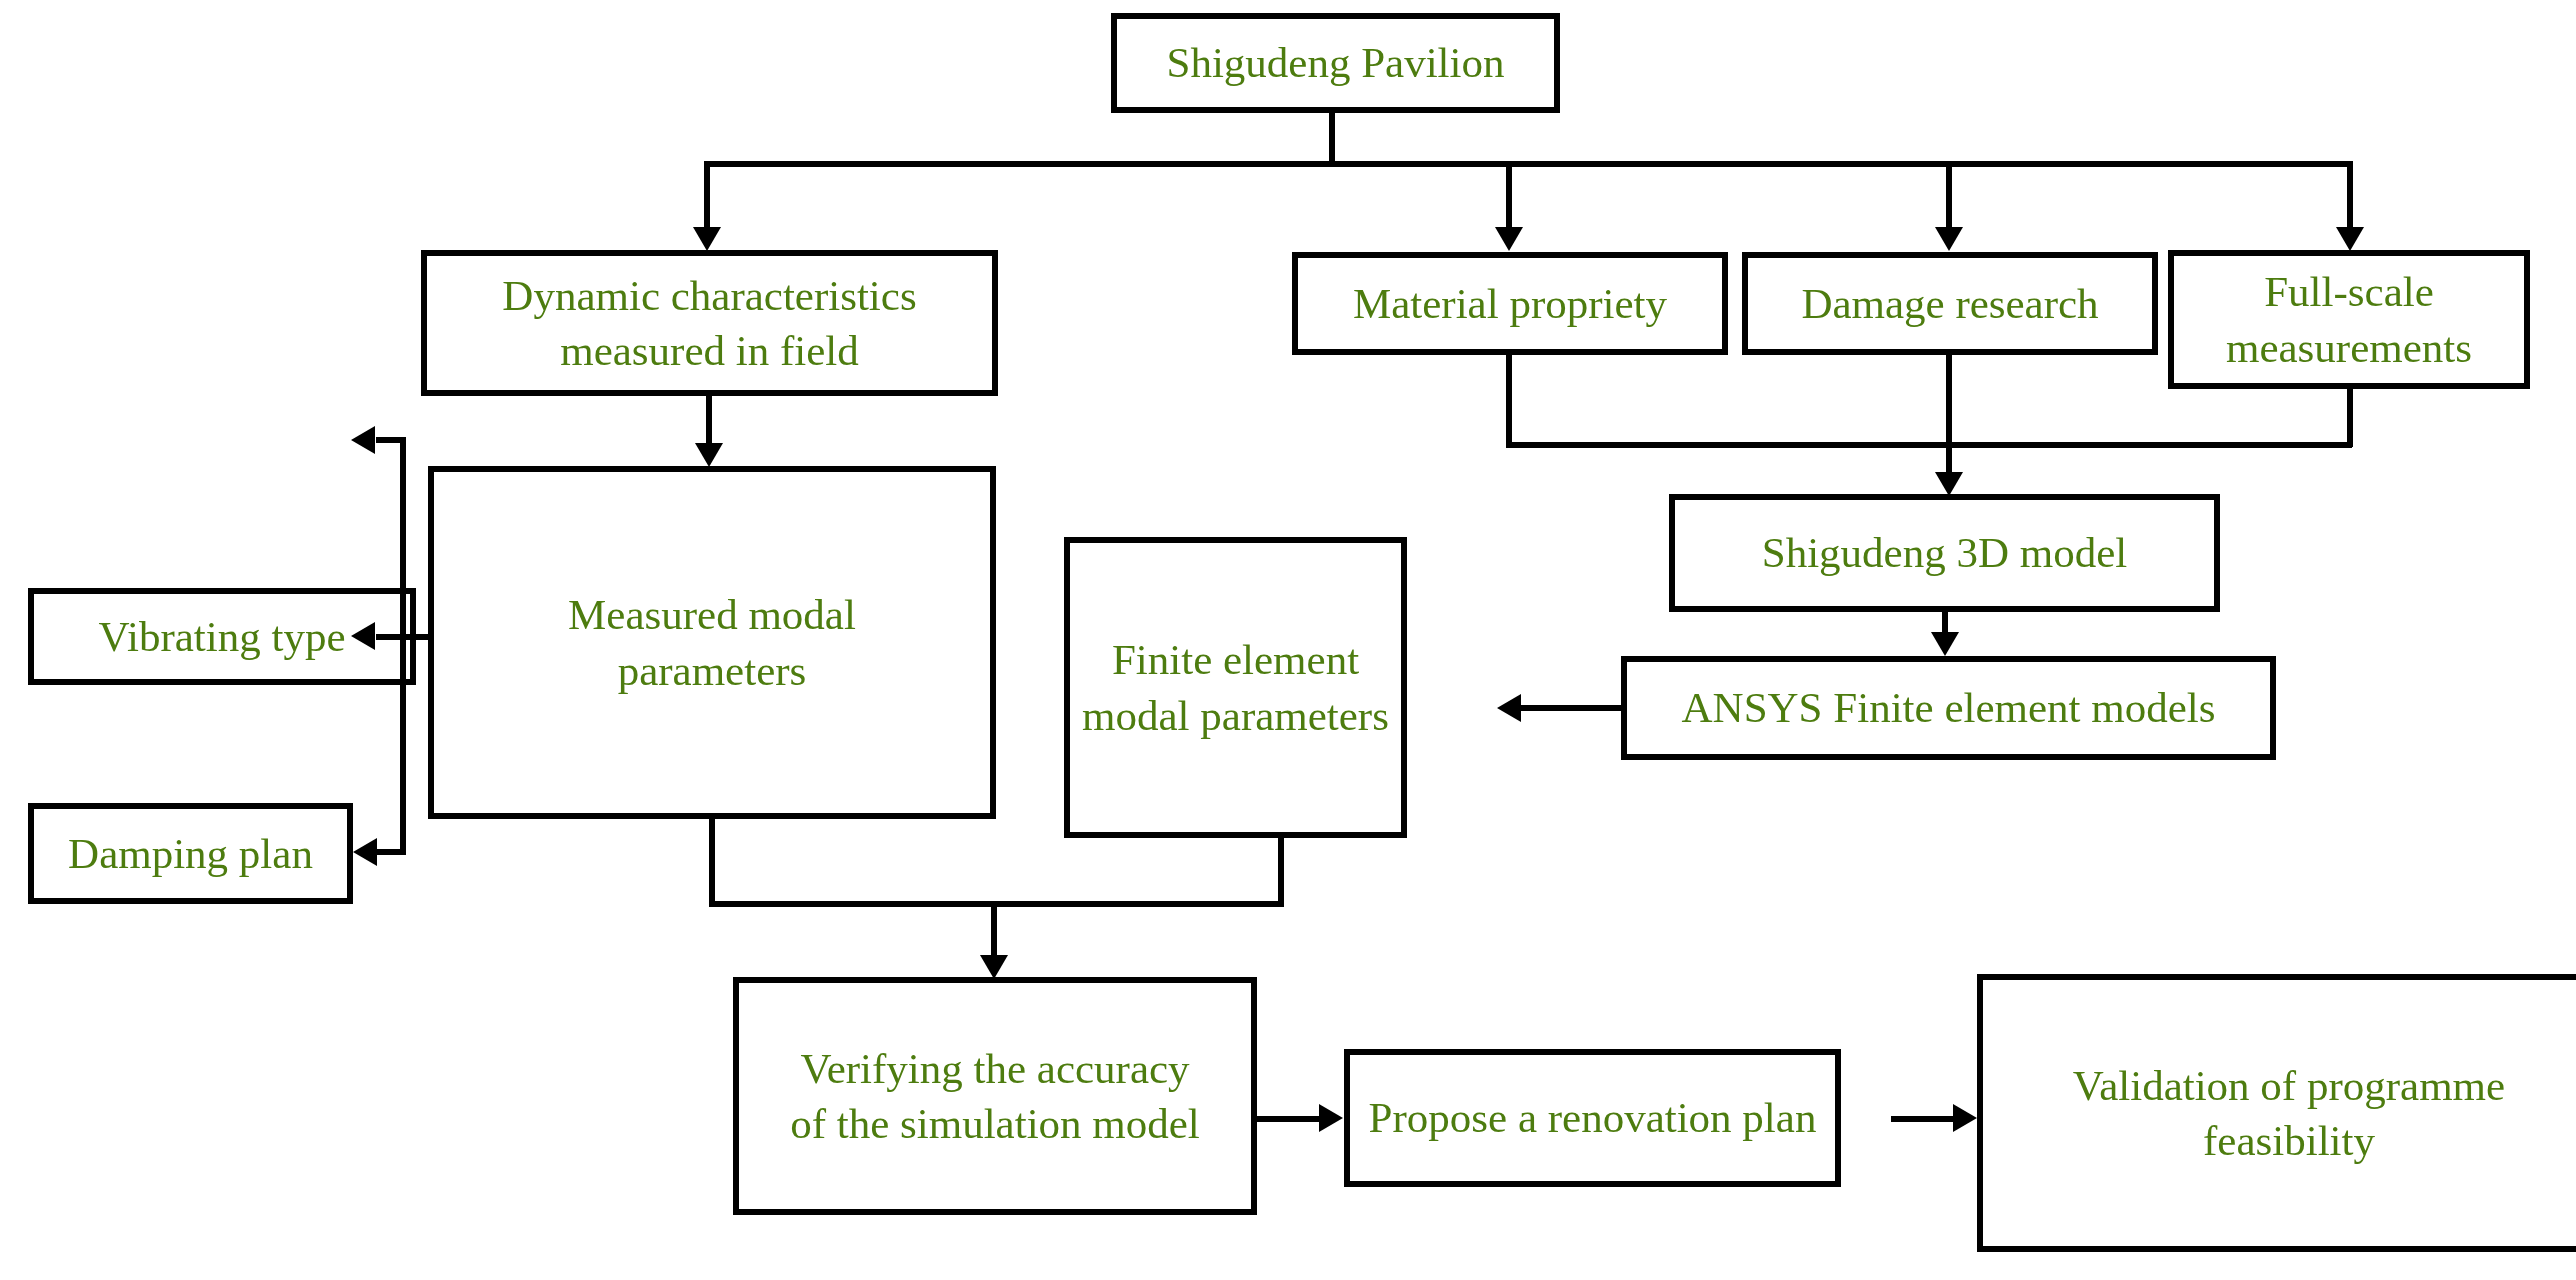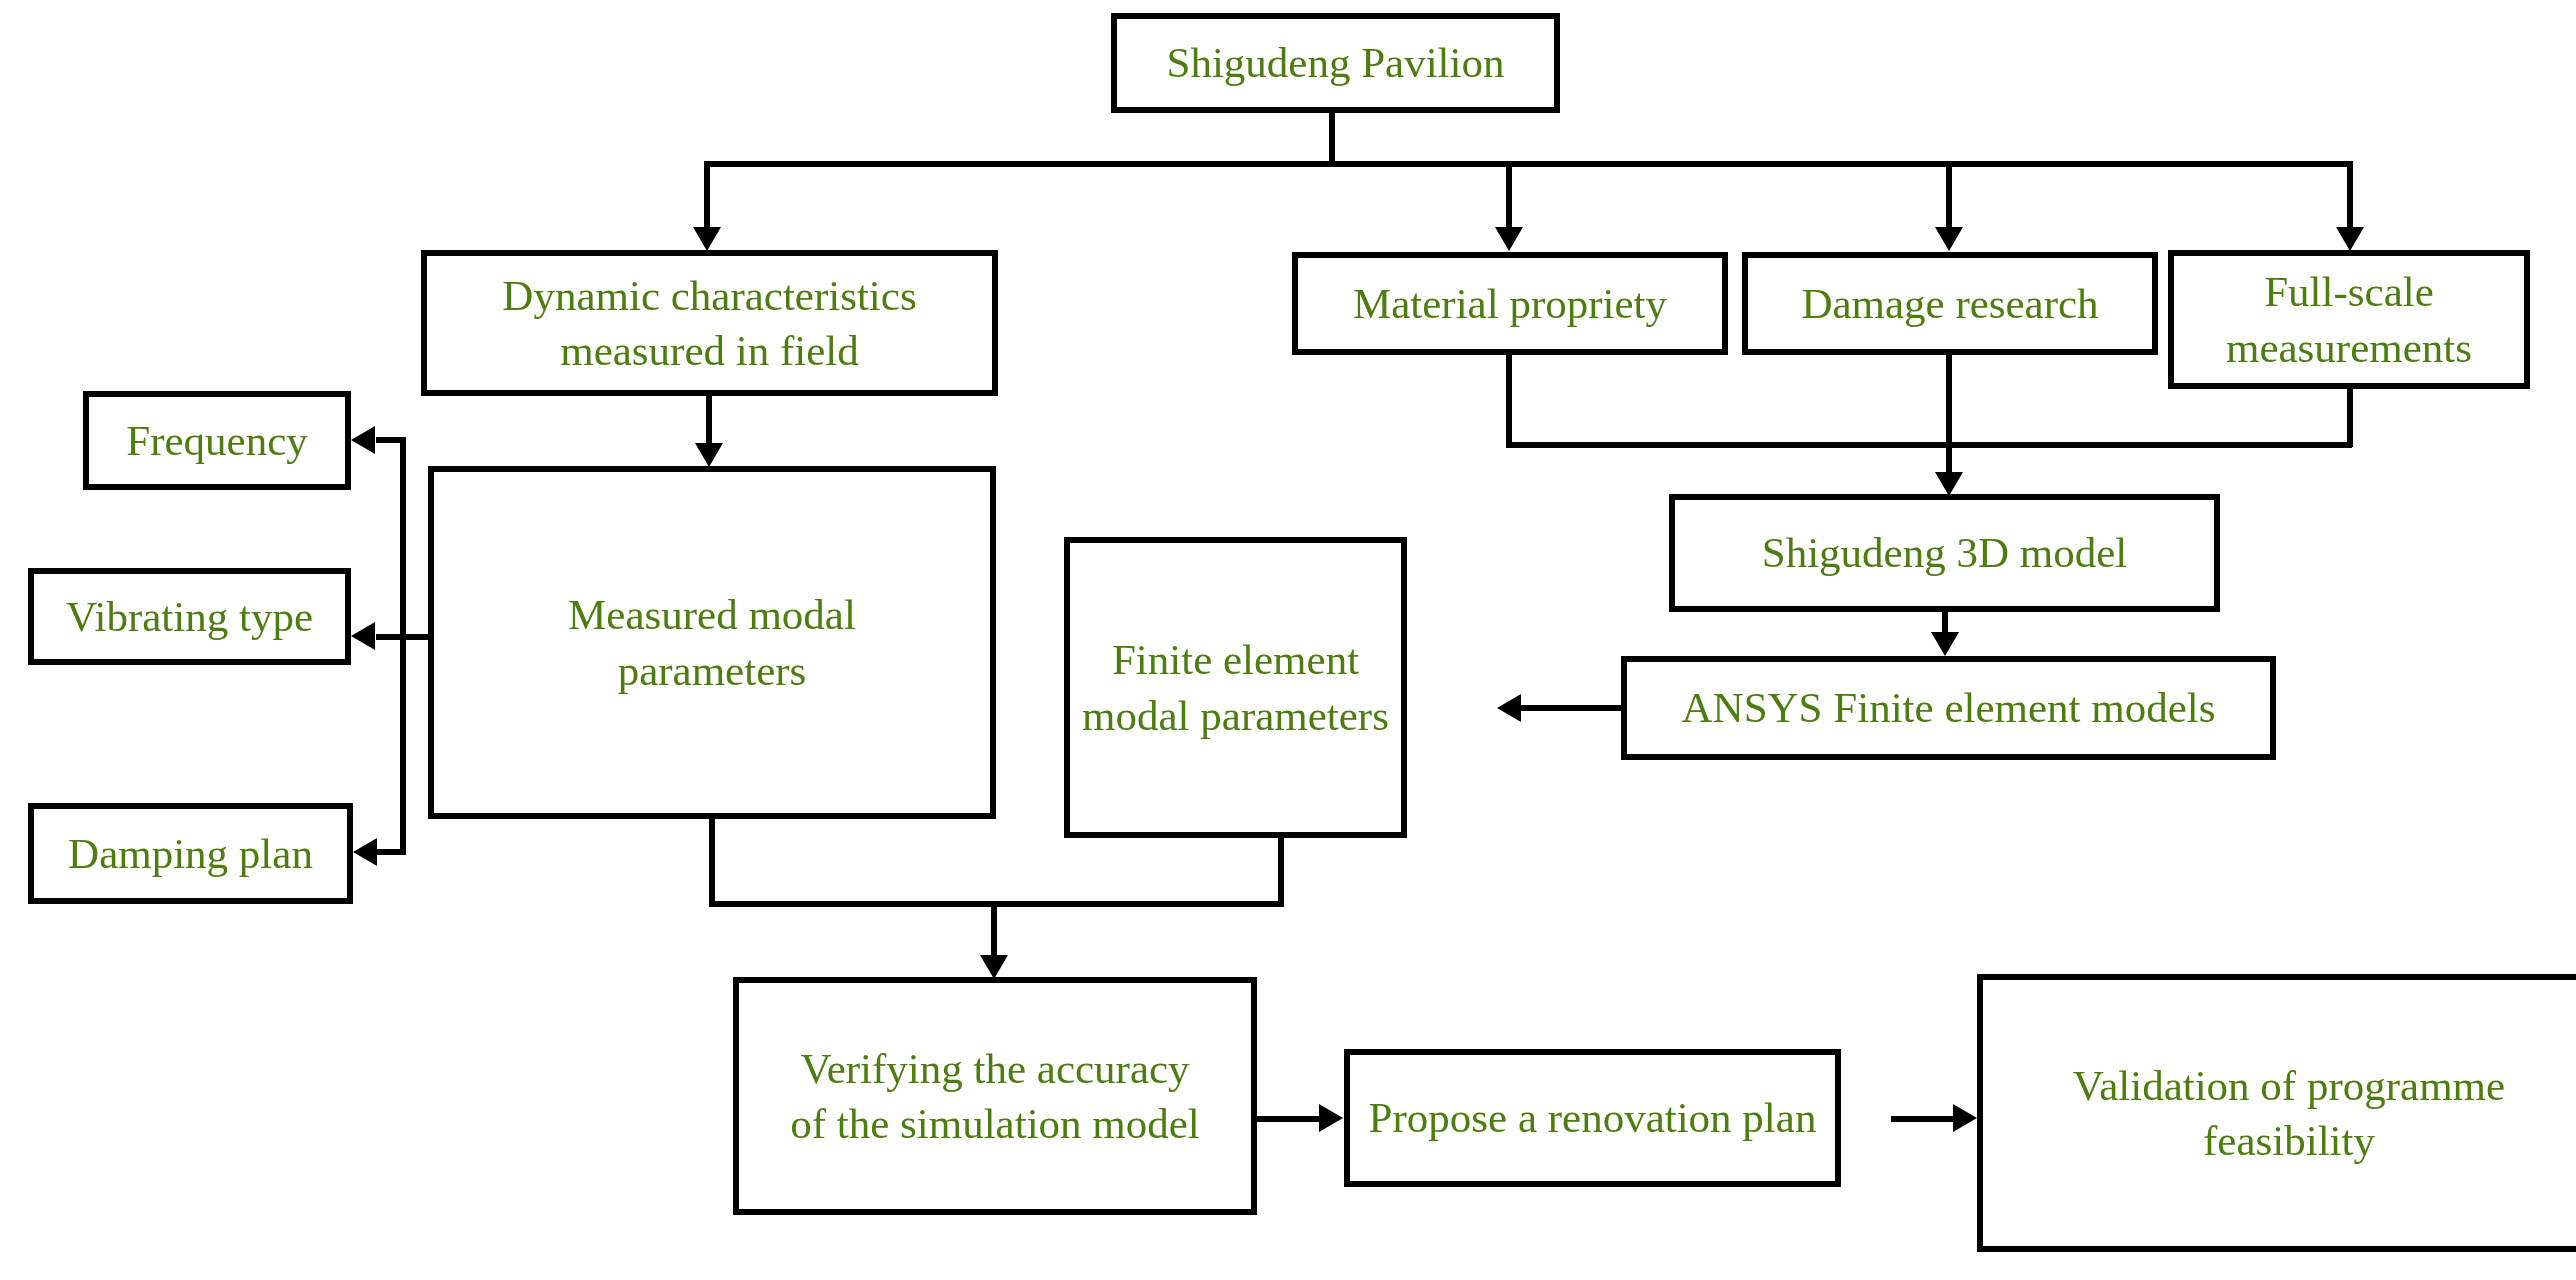--- a/index.html
+++ b/index.html
@@ -28,23 +28,22 @@
   <div class="node" style="left:421px;top:250px;width:577px;height:146px">Dynamic characteristics
 measured in field</div>
 
   <div class="node" style="left:1292px;top:252px;width:436px;height:103px">Material propriety</div>
 
   <div class="node" style="left:1742px;top:252px;width:416px;height:103px">Damage research</div>
 
   <div class="node" style="left:2168px;top:250px;width:362px;height:139px">Full-scale
 measurements</div>
 
-  <div class="node" style="left:83px;top:391px;width:268px;height:99px">Frequency</div>
 
-  <div class="node" style="left:28px;top:568px;width:323px;height:97px">Vibrating type</div>
+  <div class="node" style="left:28px;top:588px;width:388px;height:97px">Vibrating type</div>
 
   <div class="node" style="left:28px;top:803px;width:325px;height:101px">Damping plan</div>
 
   <div class="node" style="left:428px;top:466px;width:568px;height:353px">Measured modal
 parameters</div>
 
   <div class="node" style="left:1064px;top:537px;width:343px;height:301px">Finite element
 modal parameters</div>
 
   <div class="node" style="left:1669px;top:494px;width:551px;height:118px">Shigudeng 3D model</div>

